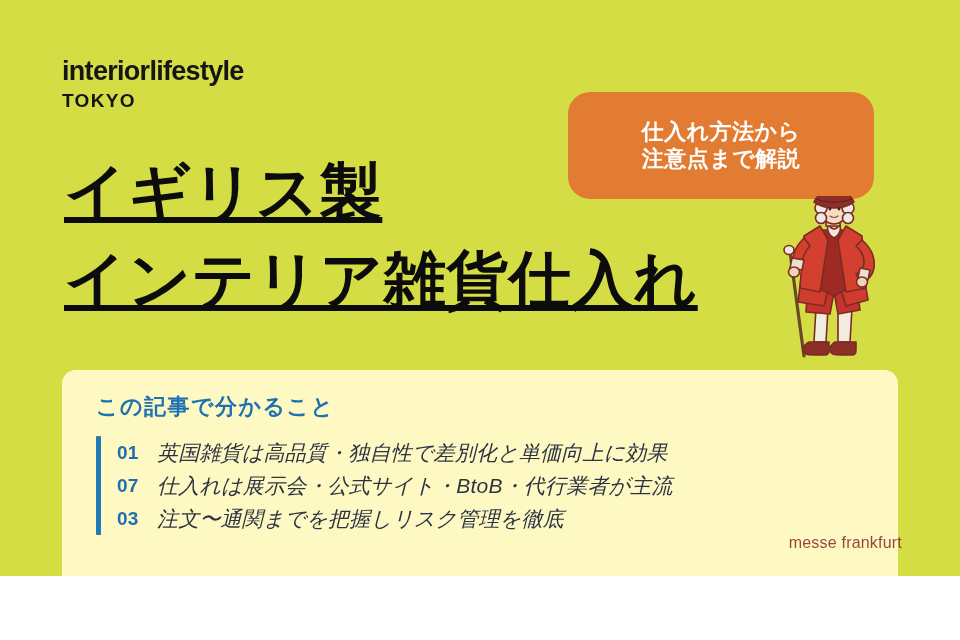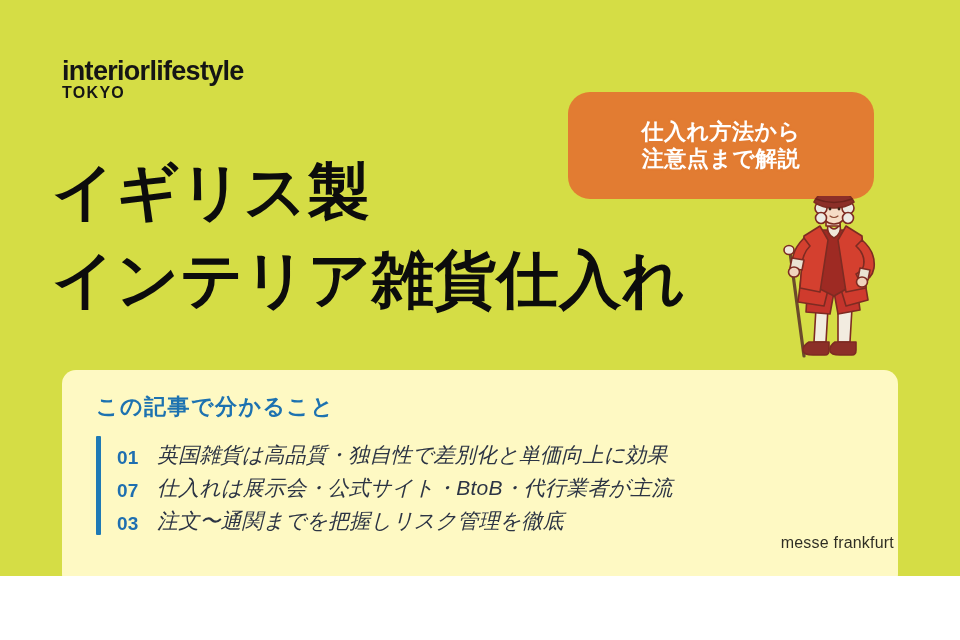--- a/index.html
+++ b/index.html
@@ -22,21 +22,22 @@
     line-height:1;
   }
   .logo-main {
     font-size:27px;
     font-weight:600;
     letter-spacing:-0.7px;
     color:#151515;
     font-family:"Liberation Sans","DejaVu Sans",sans-serif;
   }
   .logo-sub {
-    font-size:16px;
+    margin-top:6px;
+    font-size:19px;
     font-weight:700;
     letter-spacing:1.3px;
     color:#151515;
   }
 
   
   .badge {
     position:absolute;
     left:568px; top:92px;
     width:306px; height:107px;
@@ -55,27 +56,28 @@
     text-shadow:
       -1.6px -1.6px 0 #e27c32,  1.6px -1.6px 0 #e27c32,
       -1.6px  1.6px 0 #e27c32,  1.6px  1.6px 0 #e27c32,
        0 -1.8px 0 #e27c32, 0 1.8px 0 #e27c32,
       -1.8px 0 0 #e27c32, 1.8px 0 0 #e27c32;
   }
 
   
   .headline {
     position:absolute;
-    left:52px; top:148px;
+    left:64px; top:148px;
     color:#0c0c0c;
     font-size:62px;
     font-weight:900;
     letter-spacing:0.5px;
     line-height:1.42;
     white-space:nowrap;
+    text-decoration:underline;
   }
   .headline div { font-weight:900; }
 
   
   .card {
     position:absolute;
     left:62px; top:370px;
     width:836px; height:218px;
     background:#fef9c3;
     border-radius:14px;
@@ -97,21 +99,21 @@
   .list-bar {
     width:5px;
     background:#1f7ab5;
     border-radius:1px;
     flex:0 0 5px;
     margin-right:16px;
   }
   .list-items { flex:1 1 auto; }
   .list-item {
     display:flex;
-    align-items:flex-end;
+    align-items:center;
     height:33px;
   }
   .item-num {
     color:#1f6fb0;
     font-size:19px;
     font-weight:800;
     width:40px;
     flex:0 0 40px;
     letter-spacing:0.3px;
   }
@@ -120,22 +122,22 @@
     font-size:21px;
     font-weight:500;
     letter-spacing:0.2px;
     white-space:nowrap;
     font-style:italic;
   }
 
   
   .messe {
     position:absolute;
-    right:66px; bottom:24px;
-    color:#000000;
+    right:58px; bottom:24px;
+    color:#7f1d1d;
     opacity:.82;
     font-size:16px;
     font-weight:400;
     letter-spacing:0.2px;
   }
 
   
   .figure {
     position:absolute;
     left:768px; top:196px;

